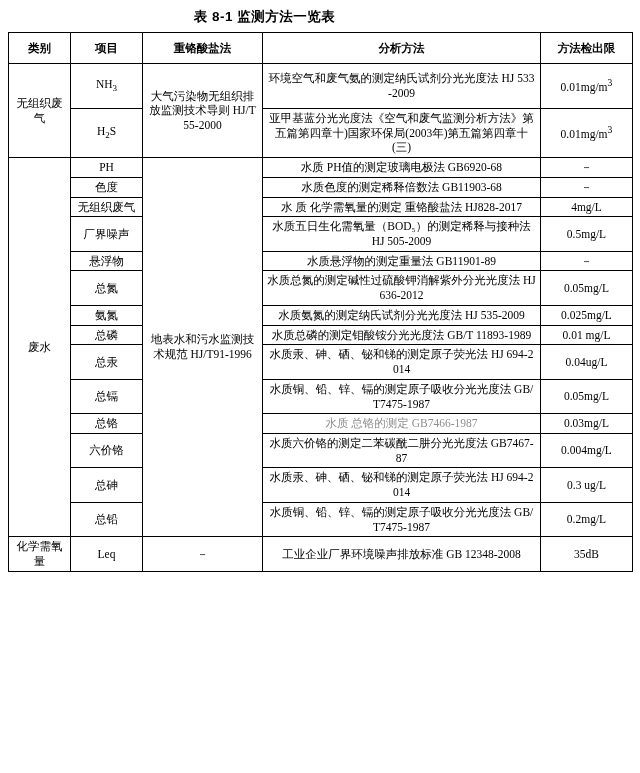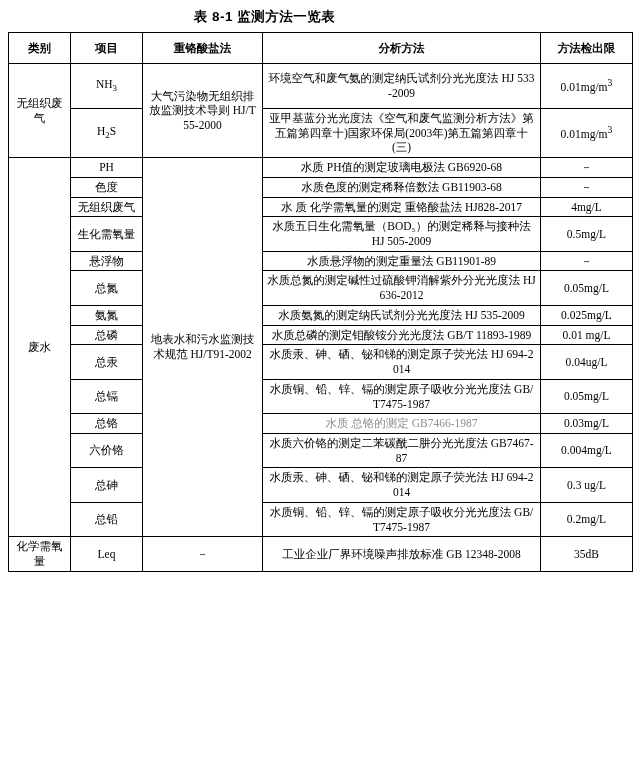--- a/index.html
+++ b/index.html
@@ -102,36 +102,36 @@
         </td>
         <td class="ana">亚甲基蓝分光光度法《空气和废气监测分析方法》第五篇第四章十)国家环保局(2003年)第五篇第四章十(三)</td>
         <td class="limit">
           <span>0.01mg/m</span><sup>3</sup>
         </td>
       </tr>
 
       <tr>
         <td class="cat" rowspan="14">废水</td>
         <td class="item">PH</td>
-        <td class="samp" rowspan="14">地表水和污水监测技术规范 HJ/T91-2002</td>
+        <td class="samp" rowspan="14">地表水和污水监测技术规范 HJ/T91-1996</td>
         <td class="ana">水质   PH值的测定玻璃电极法 GB6920-68</td>
         <td class="limit">－</td>
       </tr>
       <tr>
         <td class="item">色度</td>
         <td class="ana">水质色度的测定稀释倍数法 GB11903-68</td>
         <td class="limit">－</td>
       </tr>
       <tr>
         <td class="item">无组织废气</td>
         <td class="ana">水 质 化学需氧量的测定 重铬酸盐法 HJ828-2017</td>
         <td class="limit">4mg/L</td>
       </tr>
       <tr>
-        <td class="item">生化需氧量</td>
+        <td class="item">厂界噪声</td>
         <td class="ana">水质五日生化需氧量（BOD₅）的测定稀释与接种法 HJ 505-2009</td>
         <td class="limit">0.5mg/L</td>
       </tr>
       <tr>
         <td class="item">悬浮物</td>
         <td class="ana">水质悬浮物的测定重量法 GB11901-89</td>
         <td class="limit">－</td>
       </tr>
       <tr>
         <td class="item">总氮</td>

